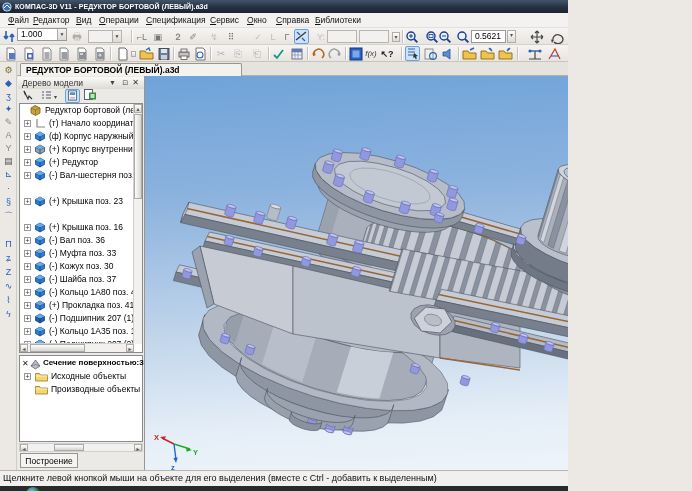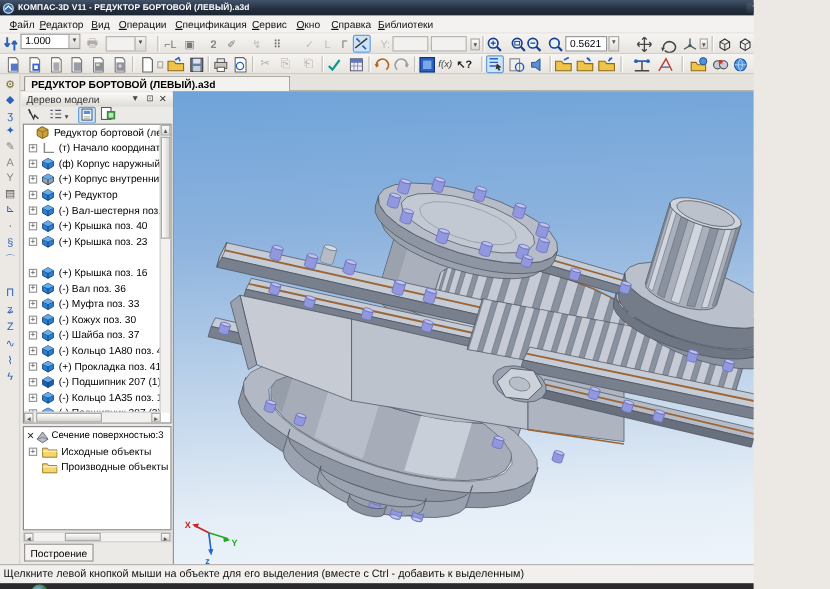--- a/index.html
+++ b/index.html
@@ -1,16 +1,16 @@
 <!DOCTYPE html>
 <html><head><meta charset="utf-8"><style>
 *{margin:0;padding:0;box-sizing:border-box}
 html,body{width:692px;height:491px;overflow:hidden}
 body{font-family:"Liberation Sans",sans-serif;position:relative;background:#ece9e4}
-#app{position:absolute;left:0;top:0;width:628px;height:491px;overflow:hidden}
+#app{position:absolute;left:0;top:0;width:568px;height:491px;overflow:hidden}
 .abs{position:absolute}
 #title{left:0;top:0;width:692px;height:13px;background:linear-gradient(#42536a,#253140 55%,#1b2431);color:#fff;font-size:7px;font-weight:bold;line-height:13px;white-space:nowrap}
 #title .txt{position:absolute;left:15px;top:0;letter-spacing:0.1px}
 .winbtn{position:absolute;top:2px;height:9px;border-radius:2px;font-size:6.5px;color:#fff;text-align:center;line-height:8px}
 #menu{left:0;top:13px;width:692px;height:15px;background:#f4f2f1;border-bottom:1px solid #e3e0db;font-size:8.5px;color:#111}
 .mi{position:absolute;top:2px}
 #tb1{left:0;top:28px;width:692px;height:17px;background:linear-gradient(#f6f4f2,#e8e5e0);border-bottom:1px solid #d4d0ca}
 #tb2{left:0;top:45px;width:692px;height:17px;background:linear-gradient(#f6f4f2,#e8e5e0);border-bottom:1px solid #c9c5bf}
 .combo{position:absolute;background:#fff;border:1px solid #9a9a9a;font-size:8.5px;line-height:11px;padding-left:3px;color:#000}
 .combo .da{position:absolute;right:0;top:0;bottom:0;width:9px;background:linear-gradient(#f4f3f1,#dcd9d4);border-left:1px solid #aaa;font-size:5px;color:#444;text-align:center;line-height:11px}
@@ -390,29 +390,20 @@
         </div>
         <div class="trow" style="top:65px;left:2px;width:122px">
           <div class="plus" style="left:2px;top:3px">+</div>
           <svg class="abs" style="left:12px;top:1px" width="12" height="11" viewBox="0 0 12 11">
             <path d="M1.5 3.5L6 1l4.5 2.5v4L6 10 1.5 7.5z" fill="#2a7fd4" stroke="#123a6a" stroke-width="0.7"></path>
             <path d="M1.5 3.5L6 5.5l4.5-2M6 5.5V10" stroke="#0a2a50" stroke-width="0.6" fill="none"></path>
             <path d="M6 1l4.5 2.5L6 5.5 1.5 3.5z" fill="#66aae8"></path>
           </svg>
           <span class="abs" style="left:27px;top:0">(-) Вал-шестерня поз.</span>
         </div>
-        <div class="trow" style="top:78px;left:2px;width:122px">
-          <div class="plus" style="left:2px;top:3px">+</div>
-          <svg class="abs" style="left:12px;top:1px" width="12" height="11" viewBox="0 0 12 11">
-            <path d="M1.5 3.5L6 1l4.5 2.5v4L6 10 1.5 7.5z" fill="#2a7fd4" stroke="#123a6a" stroke-width="0.7"></path>
-            <path d="M1.5 3.5L6 5.5l4.5-2M6 5.5V10" stroke="#0a2a50" stroke-width="0.6" fill="none"></path>
-            <path d="M6 1l4.5 2.5L6 5.5 1.5 3.5z" fill="#66aae8"></path>
-          </svg>
-          <span class="abs" style="left:27px;top:0">(+) Крышка поз. 40</span>
-        </div>
         <div class="trow" style="top:91px;left:2px;width:122px">
           <div class="plus" style="left:2px;top:3px">+</div>
           <svg class="abs" style="left:12px;top:1px" width="12" height="11" viewBox="0 0 12 11">
             <path d="M1.5 3.5L6 1l4.5 2.5v4L6 10 1.5 7.5z" fill="#2a7fd4" stroke="#123a6a" stroke-width="0.7"></path>
             <path d="M1.5 3.5L6 5.5l4.5-2M6 5.5V10" stroke="#0a2a50" stroke-width="0.6" fill="none"></path>
             <path d="M6 1l4.5 2.5L6 5.5 1.5 3.5z" fill="#66aae8"></path>
           </svg>
           <span class="abs" style="left:27px;top:0">(+) Крышка поз. 23</span>
         </div>
         <div class="trow" style="top:117px;left:2px;width:122px">
@@ -514,21 +505,21 @@
           <div class="sbtn" style="right:0;top:0;width:8px;height:8px">▸</div>
           <div style="position:absolute;left:10px;top:0px;width:55px;height:8px;background:linear-gradient(#fdfdfd,#d8d5d0);border:1px solid #aaa"></div>
         </div>
       </div>
       <div id="secpanel">
         <div class="abs" style="left:2px;top:3px;font-size:8px;color:#222">✕</div>
         <svg class="abs" style="left:9px;top:2px" width="13" height="12" viewBox="0 0 13 12">
           <path d="M2 8l4.5-6L11 8l-4.5 3z" fill="#b8bdc6" stroke="#667" stroke-width="0.8"></path>
           <path d="M2 8l4.5-1.5L11 8" stroke="#667" stroke-width="0.6" fill="none"></path>
         </svg>
-        <div class="abs" style="left:23px;top:2px;font-size:8px;font-weight:normal;white-space:nowrap">Сечение поверхностью:3</div>
+        <div class="abs" style="left:23px;top:2px;font-size:8px;font-weight:bold;white-space:nowrap">Сечение поверхностью:3</div>
         <div class="trow" style="top:14px;left:2px;width:120px">
           <div class="plus" style="left:2px;top:3px">+</div>
           <svg class="abs" style="left:13px;top:2px" width="13" height="10" viewBox="0 0 13 10">
             <path d="M0.5 1.5h4l1 1.5H12.5v6H0.5z" fill="#f4d66a" stroke="#9a7a2a" stroke-width="0.8"></path>
             <path d="M0.5 4h12" stroke="#fff" stroke-width="0.7"></path>
           </svg>
           <span class="abs" style="left:29px;top:0">Исходные объекты</span>
         </div>
         <div class="trow" style="top:27px;left:2px;width:120px">
           <svg class="abs" style="left:13px;top:2px" width="13" height="10" viewBox="0 0 13 10">

